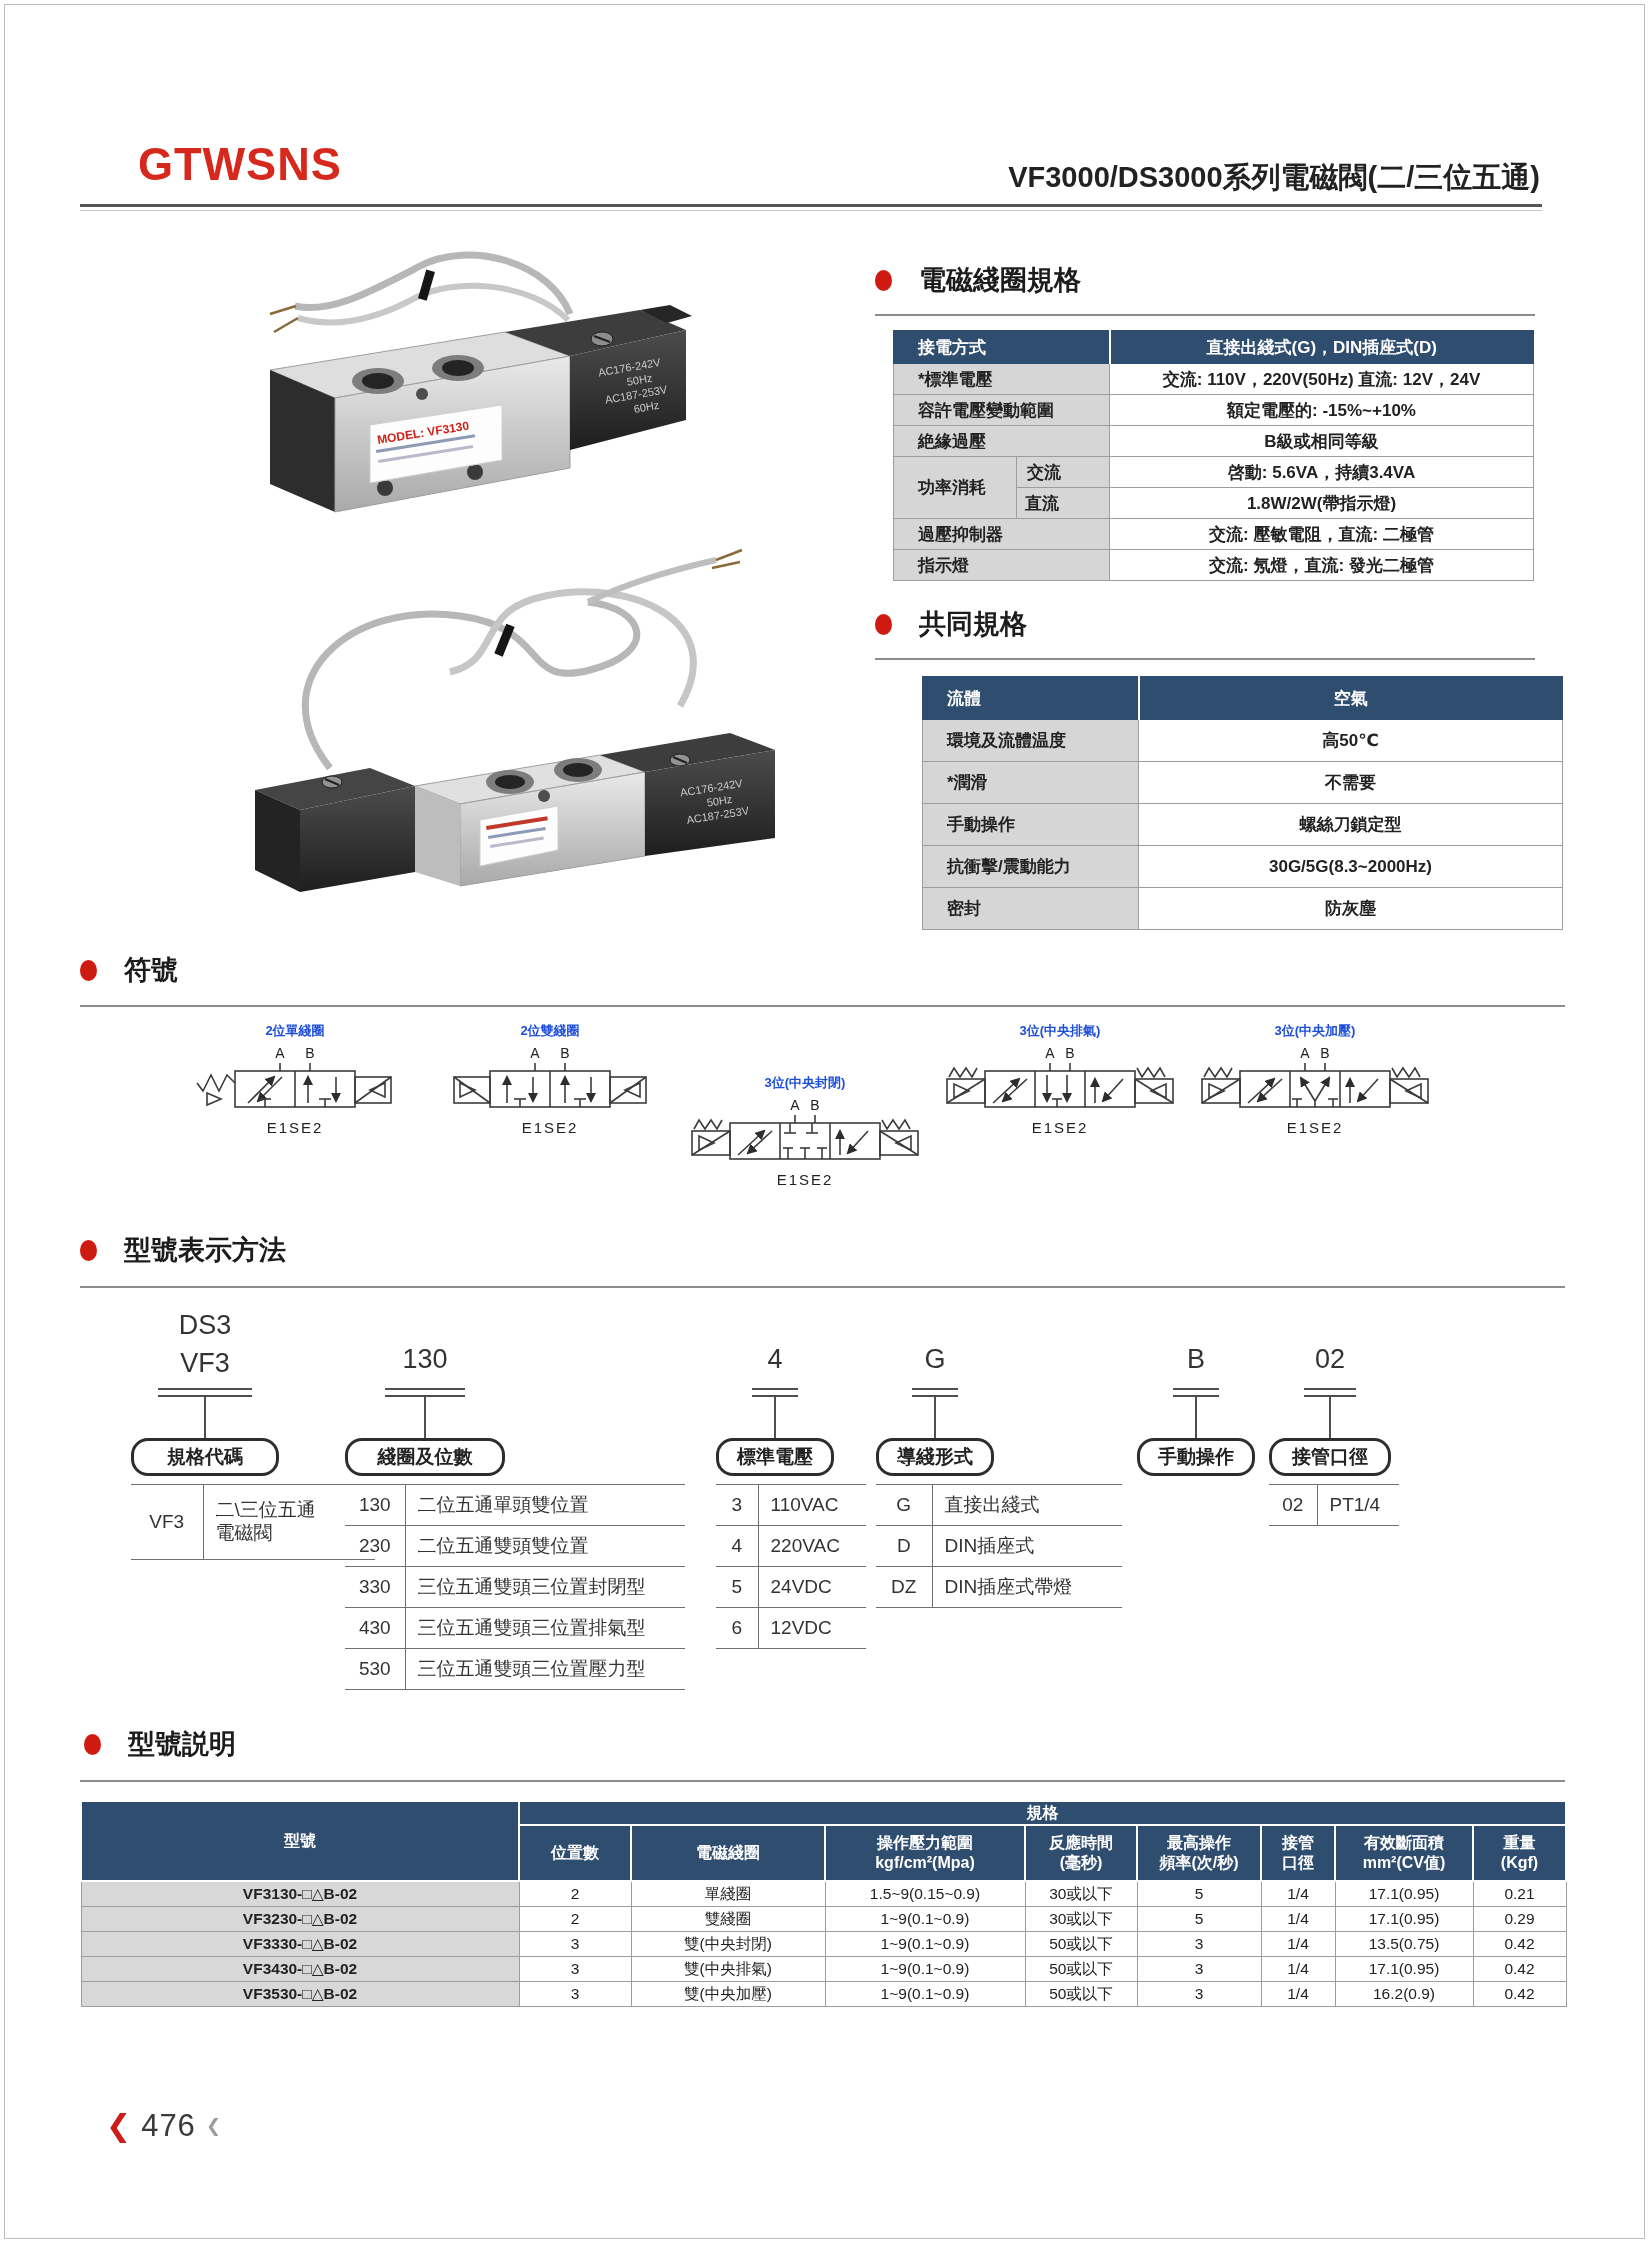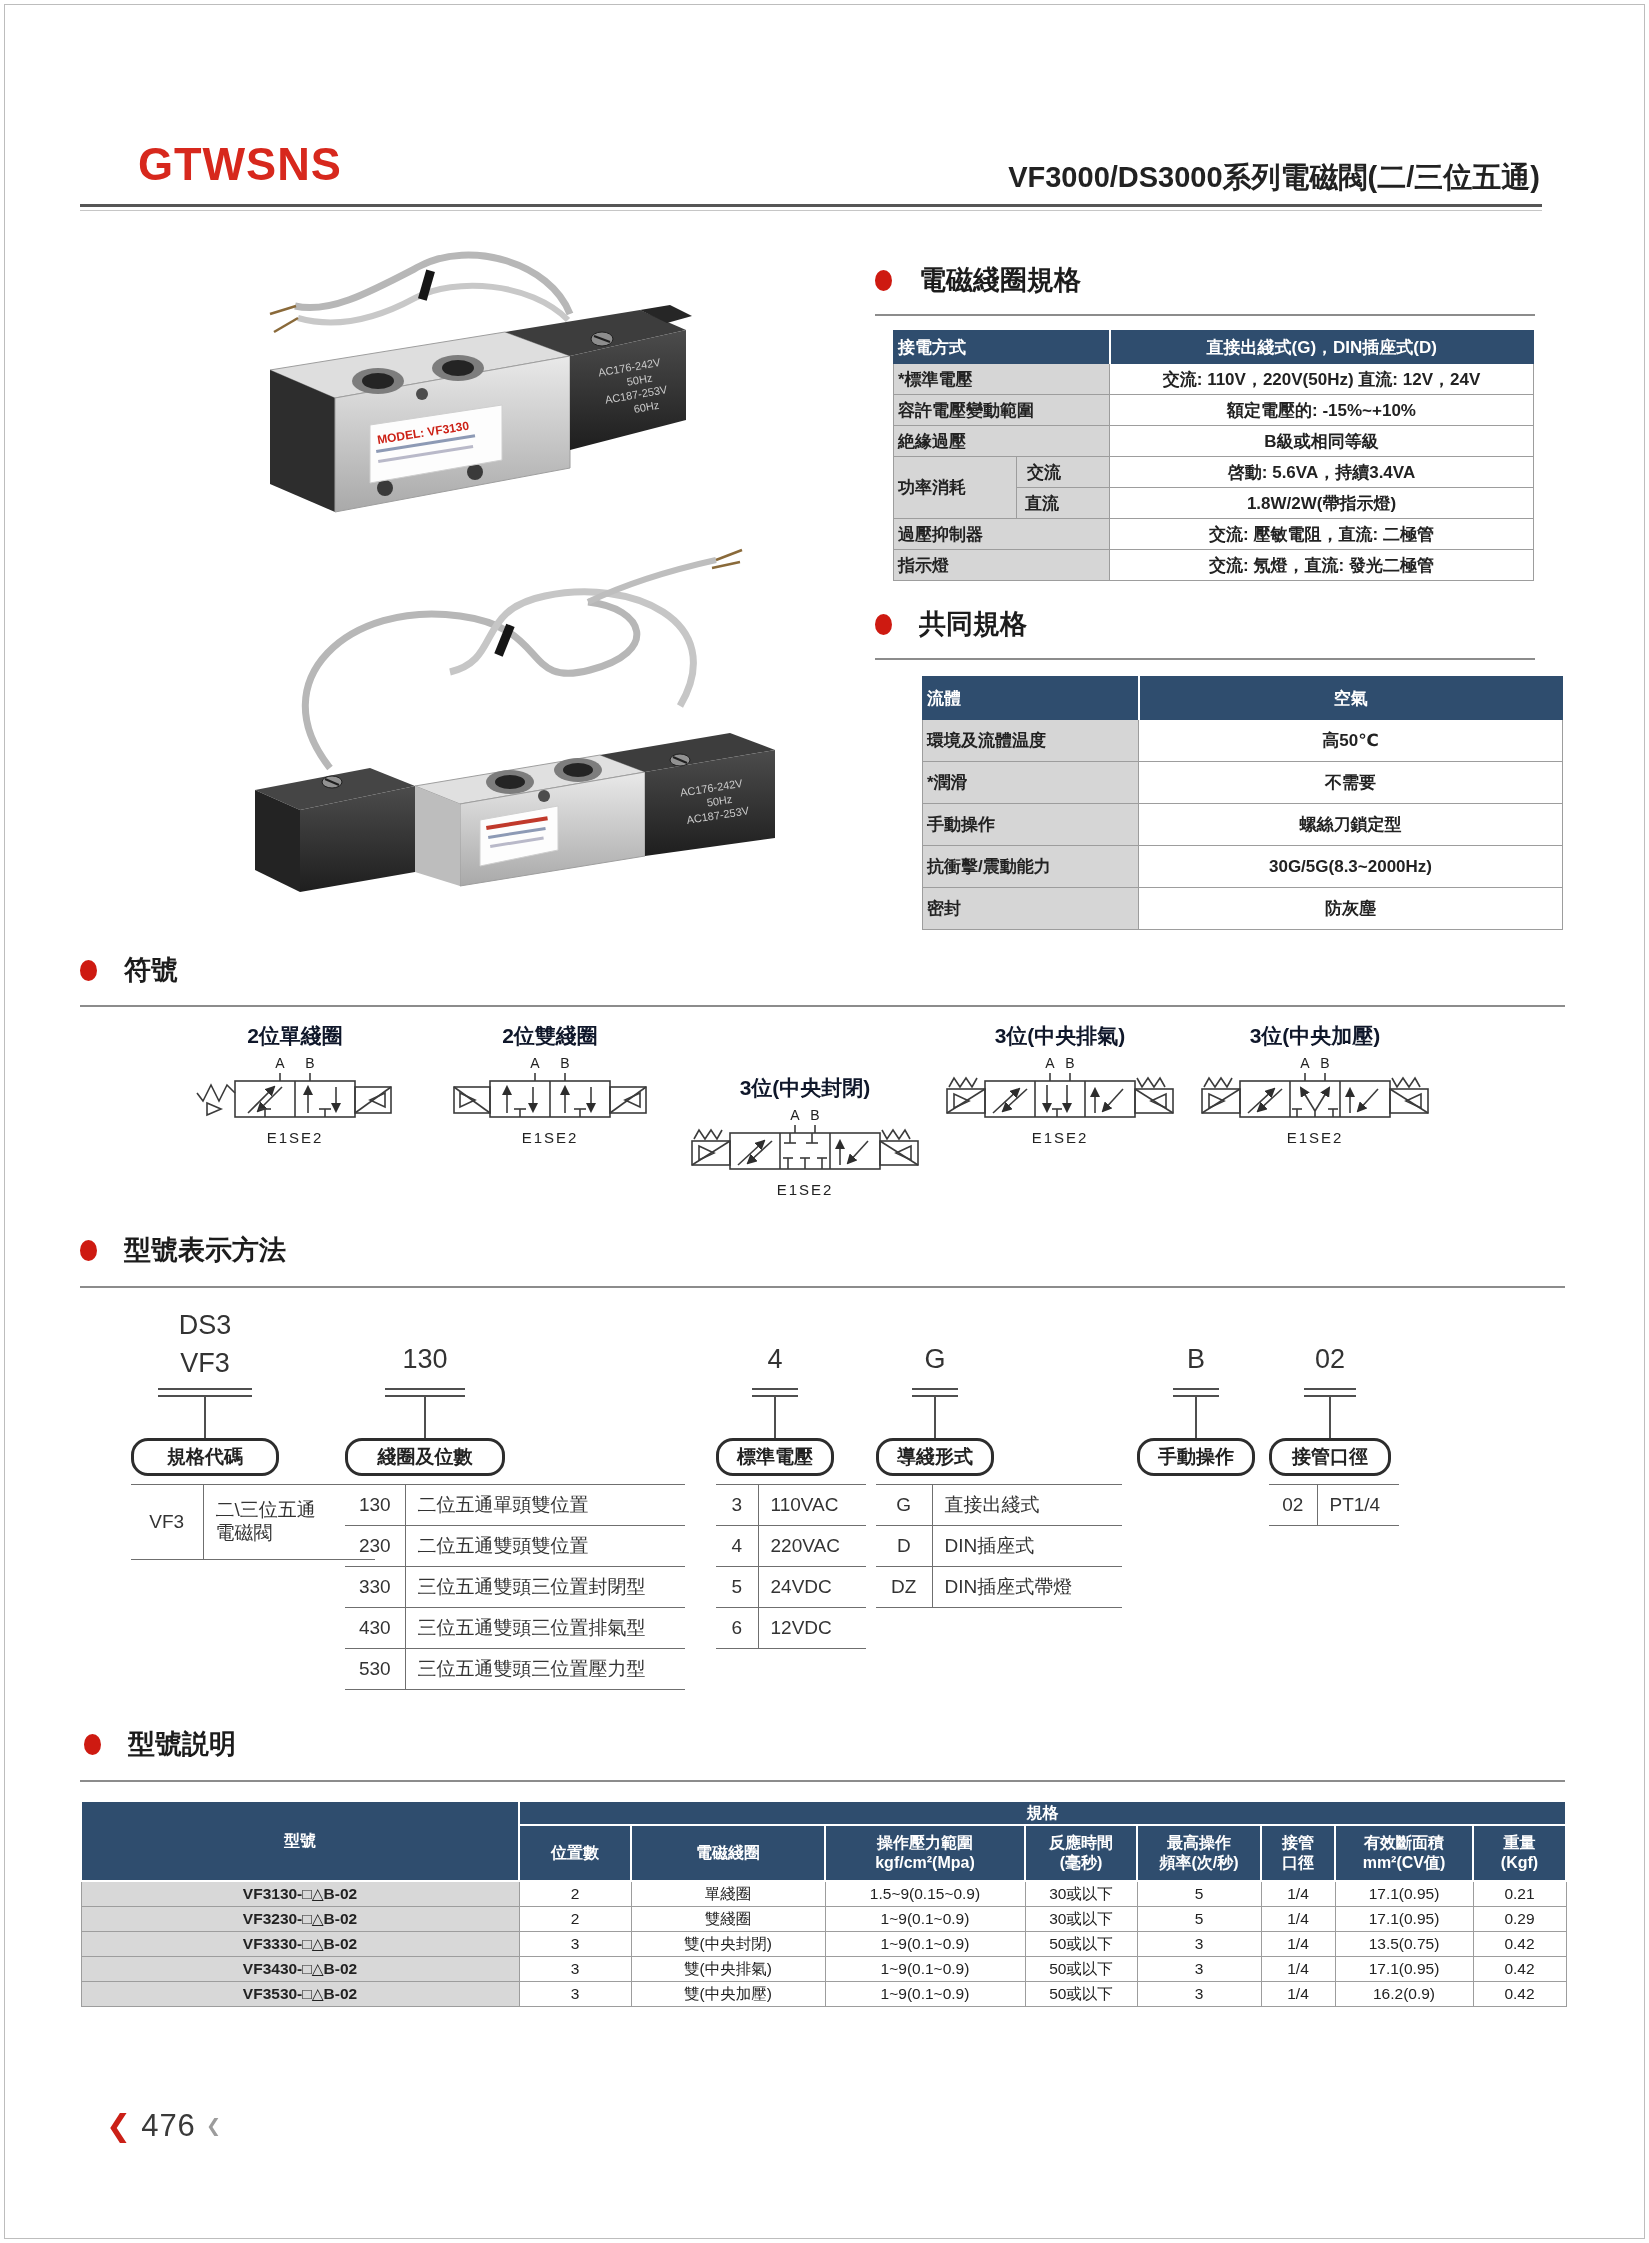--- a/index.html
+++ b/index.html
@@ -19,29 +19,29 @@
   
   .sec-title{position:absolute;display:flex;align-items:center;gap:27px;
              font-size:27px;font-weight:bold;color:#1c1c1c}
   .dot{width:17px;height:21px;border-radius:50%;background:#ce1a11;flex:0 0 auto}
   .rule{position:absolute;height:2px;background:#8c8c8c}
 
   
   .prop-table{position:absolute;border-collapse:collapse;table-layout:fixed;
               font-size:17px;color:#222;background:#fff;border:1px solid #a8a8a8}
   .prop-table td{height:30px;padding:0 4px;border:1px solid #9d9d9d;font-weight:600}
-  .prop-table td.lbl{background:#d6d6d6;text-align:left;padding-left:4px}
+  .prop-table td.lbl{background:#d6d6d6;text-align:left;padding-left:24px}
   .prop-table td.val{text-align:center;background:#fff}
   .prop-table tr.hdr td{background:#2f4d6e;color:#fff;border-color:#2f4d6e;height:32px}
   .prop-table tr.hdr td.lbl{background:#2f4d6e;border-right:2px solid #fff}
   .prop-table tr.hdr td.val{background:#2f4d6e}
 
   
   .symbol{position:absolute;width:250px;text-align:center}
-  .symbol-title{font-size:21px;font-weight:bold;color:#0f172a;margin-bottom:1px}
+  .symbol-title{font-size:13px;font-weight:bold;color:#1d4ed8;margin-bottom:1px}
   .symbol svg{display:block}
   .sym-stroke{stroke:#3b3b3b;stroke-width:1.6;fill:none}
   svg text{font-family:"Liberation Sans","DejaVu Sans",sans-serif}
 
   
   .code-prefix{position:absolute;text-align:center;font-size:27px;color:#333;line-height:38px;font-weight:500}
   .code-num{position:absolute;top:1344px;font-size:27px;color:#333;text-align:center;font-weight:500}
   .dbl{position:absolute;top:1388px;height:5px;border-top:2px solid #4f4f4f;border-bottom:2px solid #4f4f4f}
   .conn{position:absolute;top:1395px;height:43px;width:2px;background:#4f4f4f}
   .pill{position:absolute;top:1438px;height:38px;border:3px solid #2d2d2d;border-radius:17px;

